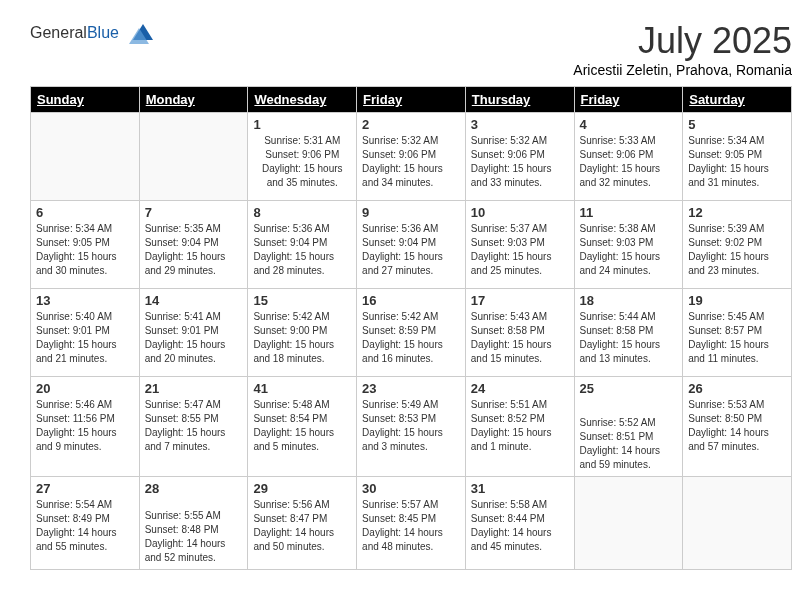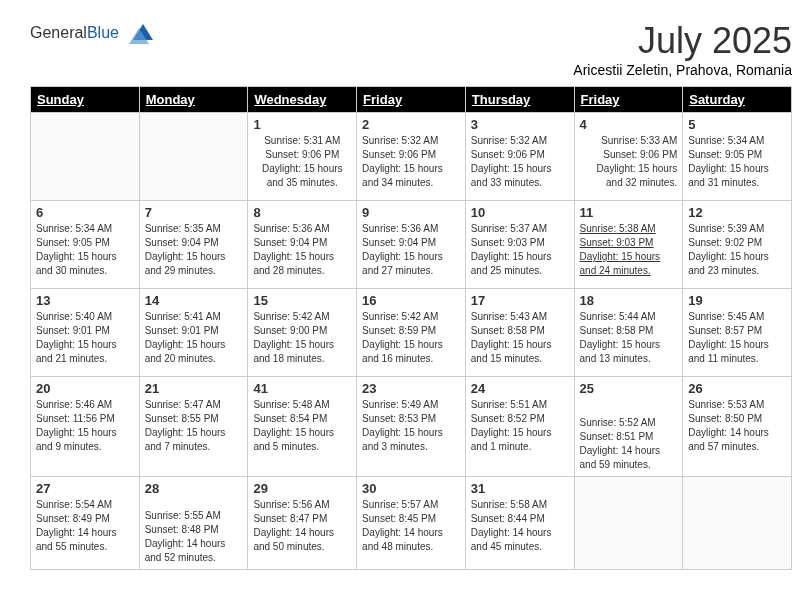--- a/index.html
+++ b/index.html
@@ -73,21 +73,21 @@
             </td>
             <td>
               <span class="day-num">3</span>
               <div class="day-info" style="white-space: pre-line;">Sunrise: 5:32 AM
 Sunset: 9:06 PM
 Daylight: 15 hours
 and 33 minutes.</div>
             </td>
             <td>
               <span class="day-num">4</span>
-              <div class="day-info" style="white-space: pre-line; text-align: right;">Sunrise: 5:33 AM
+              <div class="day-info" style="white-space: pre-line;">Sunrise: 5:33 AM
 Sunset: 9:06 PM
 Daylight: 15 hours
 and 32 minutes.</div>
             </td>
             <td>
               <span class="day-num">5</span>
               <div class="day-info" style="white-space: pre-line;">Sunrise: 5:34 AM
 Sunset: 9:05 PM
 Daylight: 15 hours
 and 31 minutes.</div>
@@ -124,21 +124,21 @@
             </td>
             <td>
               <span class="day-num">10</span>
               <div class="day-info" style="white-space: pre-line;">Sunrise: 5:37 AM
 Sunset: 9:03 PM
 Daylight: 15 hours
 and 25 minutes.</div>
             </td>
             <td>
               <span class="day-num">11</span>
-              <div class="day-info" style="white-space: pre-line; text-decoration: underline;">Sunrise: 5:38 AM
+              <div class="day-info" style="white-space: pre-line;">Sunrise: 5:38 AM
 Sunset: 9:03 PM
 Daylight: 15 hours
 and 24 minutes.</div>
             </td>
             <td>
               <span class="day-num">12</span>
               <div class="day-info" style="white-space: pre-line;">Sunrise: 5:39 AM
 Sunset: 9:02 PM
 Daylight: 15 hours
 and 23 minutes.</div>

